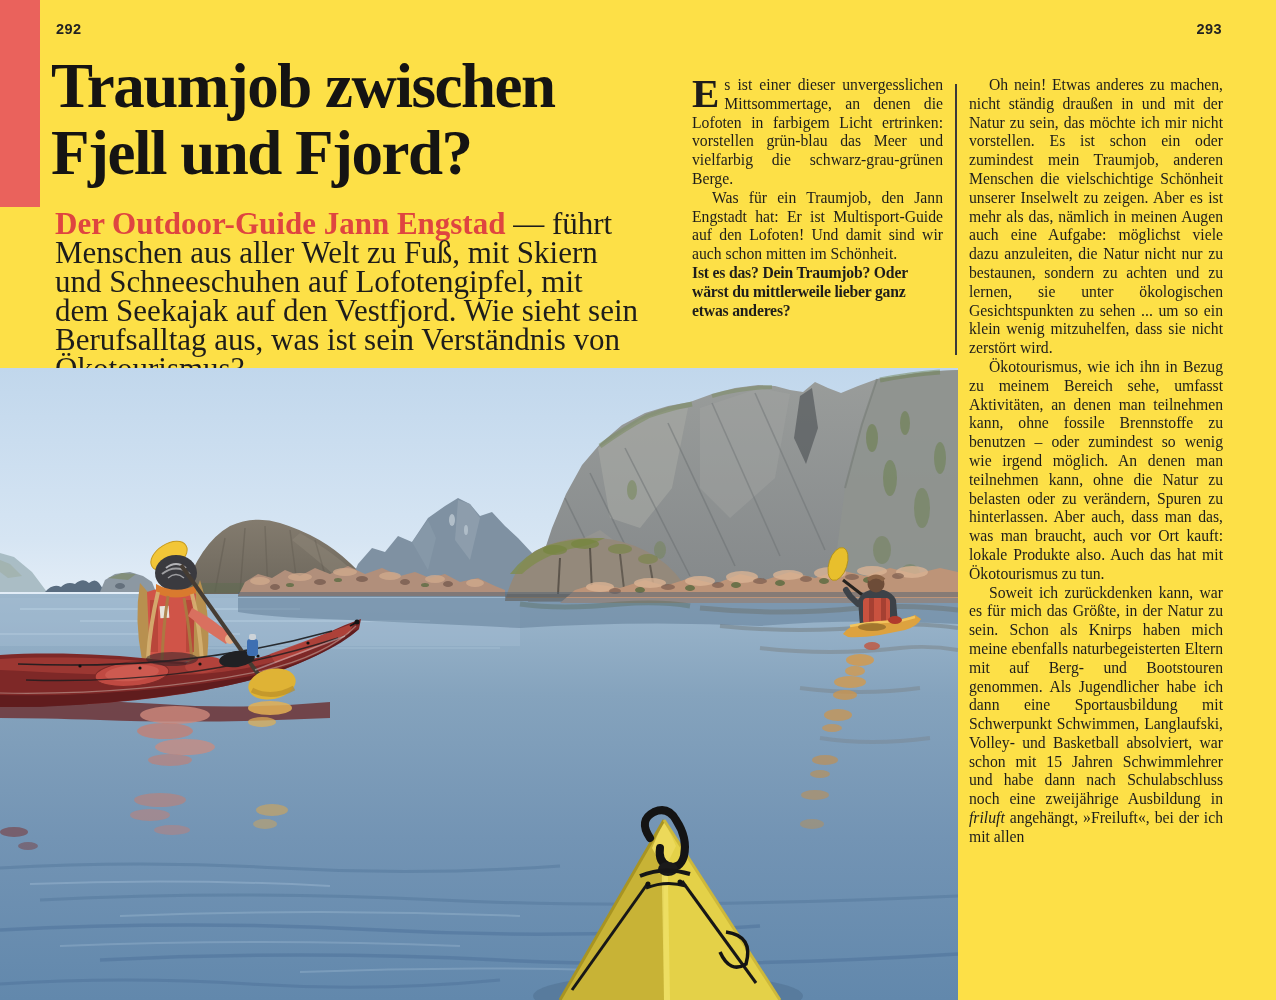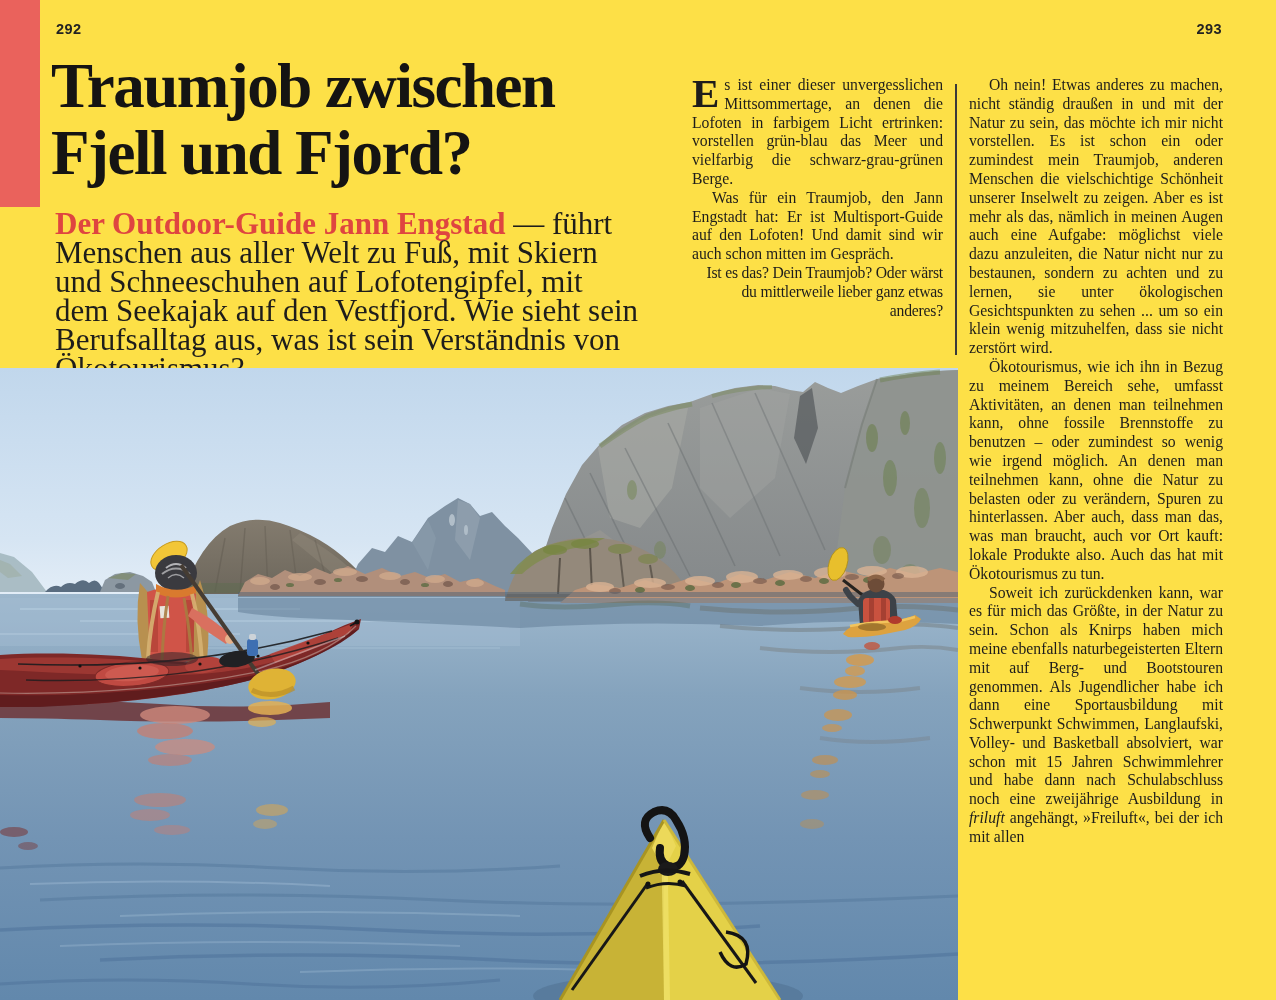--- a/index.html
+++ b/index.html
@@ -15,21 +15,21 @@
   .headline span{display:block;}
   .lead{position:absolute;left:55px;top:209px;width:584px;margin:0;
         font-size:31px;line-height:29px;color:#1e1d1b;}
   .lead-red{color:#df4540;font-weight:700;}
   .col{position:absolute;top:76px;font-size:15.7px;line-height:18.8px;color:#1e1d1b;
        text-align:justify;hyphens:auto;-webkit-hyphens:auto;overflow-wrap:break-word;}
   .col p{margin:0;}
   .col-middle{left:692px;width:251px;}
   .col-right{left:969px;width:254px;height:920px;overflow:hidden;}
   .p-indent{text-indent:20px;}
-  .question{font-weight:400;text-align:right;margin-top:15px;text-indent:0;letter-spacing:-.2px;}
+  .question{font-weight:700;text-align:left;margin-top:15px;text-indent:0;letter-spacing:-.2px;}
   .dropcap{float:left;font-size:41px;line-height:32px;padding:1px 5px 0 0;font-weight:700;}
   .col-divider{position:absolute;left:955px;top:84px;width:2px;height:271px;background:#3a3a3a;}
   .photo{position:absolute;left:0;top:368px;width:958px;height:632px;overflow:hidden;}
   .photo svg{display:block;}
   em{}
 </style>
 </head>
 <body>
 
 <div class="page">
@@ -41,21 +41,21 @@
 
   <h1 class="headline">
     <span>Traumjob zwischen</span>
     <span>Fjell und Fjord?</span>
   </h1>
 
   <p class="lead"><span class="lead-red">Der Outdoor-Guide Jann Engstad</span><span> — führt Menschen aus aller Welt zu Fuß, mit Skiern und Schneeschuhen auf Lofotengipfel, mit dem Seekajak auf den Vestfjord. Wie sieht sein Berufsalltag aus, was ist sein Verständnis von Ökotourismus?</span></p>
 
   <div class="col col-middle" lang="de">
     <p><span class="dropcap">E</span><span>s ist einer dieser unvergesslichen Mittsommertage, an denen die Lofoten in farbigem Licht ertrinken: vorstellen grün-blau das Meer und vielfarbig die schwarz-grau-grünen Berge.</span></p>
-    <p class="p-indent">Was für ein Traumjob, den Jann Engstadt hat: Er ist Multisport-Guide auf den Lofoten! Und damit sind wir auch schon mitten im Gespräch.</p>
+    <p class="p-indent">Was für ein Traumjob, den Jann Engstadt hat: Er ist Multisport-Guide auf den Lofoten! Und damit sind wir auch schon mitten im Schönheit.</p>
     <p class="question">Ist es das? Dein Traumjob? Oder wärst du mittlerweile lieber ganz etwas anderes?</p>
   </div>
 
   <div class="col-divider"></div>
 
   <div class="col col-right" lang="de">
     <p class="p-indent">Oh nein! Etwas anderes zu machen, nicht ständig draußen in und mit der Natur zu sein, das möchte ich mir nicht vorstellen. Es ist schon ein oder zumindest mein Traumjob, anderen Menschen die vielschichtige Schönheit unserer Inselwelt zu zeigen. Aber es ist mehr als das, nämlich in meinen Augen auch eine Aufgabe: möglichst viele dazu anzuleiten, die Natur nicht nur zu bestaunen, sondern zu achten und zu lernen, sie unter ökologischen Gesichtspunkten zu sehen ... um so ein klein wenig mitzuhelfen, dass sie nicht zerstört wird.</p>
     <p class="p-indent">Ökotourismus, wie ich ihn in Bezug zu meinem Bereich sehe, umfasst Aktivitäten, an denen man teilnehmen kann, ohne fossile Brennstoffe zu benutzen – oder zumindest so wenig wie irgend möglich. An denen man teilnehmen kann, ohne die Natur zu belasten oder zu verändern, Spuren zu hinterlassen. Aber auch, dass man das, was man braucht, auch vor Ort kauft: lokale Produkte also. Auch das hat mit Ökotourismus zu tun.</p>
     <p class="p-indent"><span>Soweit ich zurückdenken kann, war es für mich das Größte, in der Natur zu sein. Schon als Knirps haben mich meine ebenfalls naturbegeisterten Eltern mit auf Berg- und Bootstouren genommen. Als Jugendlicher habe ich dann eine Sportausbildung mit Schwerpunkt Schwimmen, Langlaufski, Volley- und Basketball absolviert, war schon mit 15 Jahren Schwimmlehrer und habe dann nach Schulabschluss noch eine zweijährige Ausbildung in </span><em>friluft</em><span> angehängt, »Freiluft«, bei der ich mit allen</span></p>
   </div>

